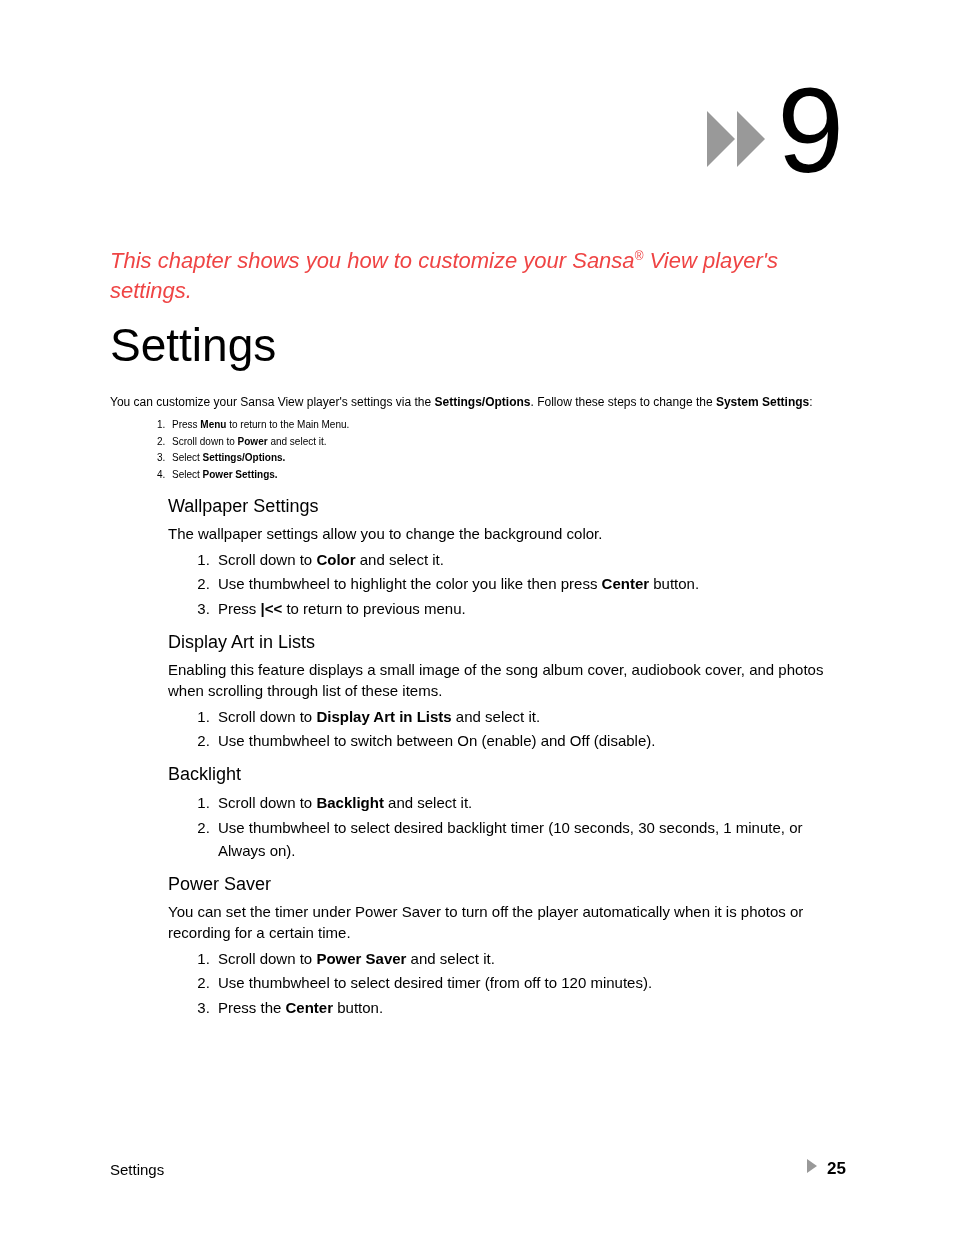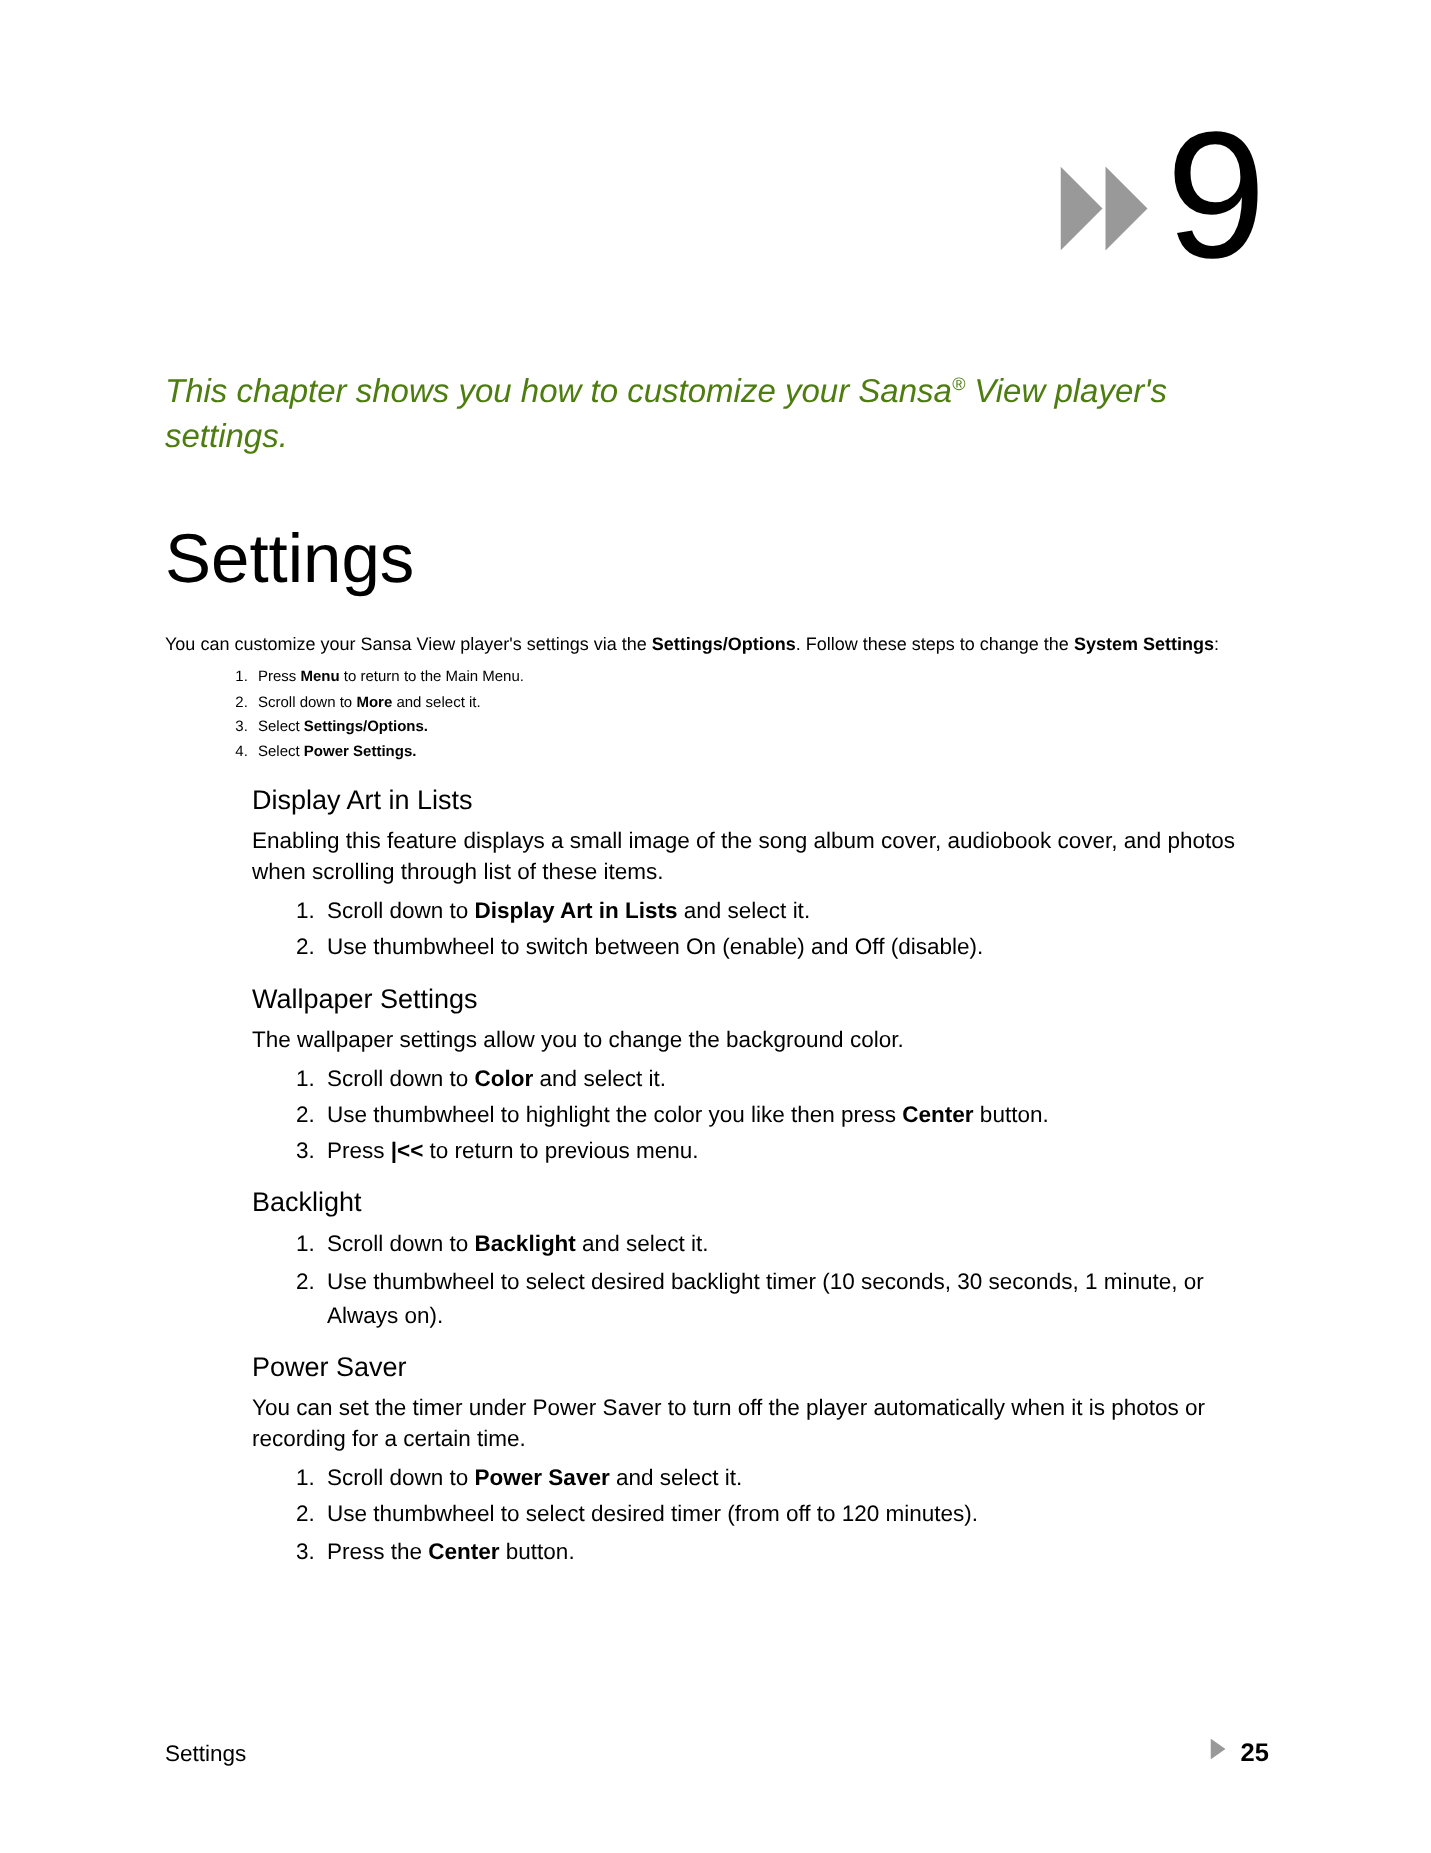--- a/index.html
+++ b/index.html
@@ -28,22 +28,22 @@
   }
   .arrows {
     display: flex;
     align-items: center;
     margin-top: 18px;
   }
   .intro {
     font-style: italic;
     font-size: 22px;
     line-height: 1.35;
-    margin-bottom: 40px;
-    color: #4d7c0f;
+    margin-bottom: 13px;
+    color: #ef4444;
   }
   .intro sup { font-size: 12px; font-style: italic; vertical-align: super; }
   h1.title {
     font-weight: 400;
     font-size: 46px;
     margin-bottom: 22px;
     font-family: "Trebuchet MS", Verdana, sans-serif;
   }
   .body-text {
     font-size: 12px;
@@ -112,41 +112,41 @@
 </div>
 
 <p class="intro">This chapter shows you how to customize your Sansa<sup>®</sup> View player's settings.</p>
 
 <h1 class="title">Settings</h1>
 
 <p class="body-text">You can customize your Sansa View player's settings via the <b>Settings/Options</b>.  Follow these steps to change the <b>System Settings</b>:</p>
 
 <ol class="main-list">
     <li>Press <b>Menu</b> to return to the Main Menu.</li>
-    <li>Scroll down to <b>More</b> and select it.</li>
+    <li>Scroll down to <b>Power</b> and select it.</li>
     <li>Select <b>Settings/Options.</b></li>
     <li>Select <b>Power Settings.</b></li>
   </ol>
 
 <div>
-    <div class="section">
-      <h2>Display Art in Lists</h2>
-      <p>Enabling this feature displays a small image of the song album cover, audiobook cover, and photos when scrolling through list of these items.</p>
-      <ol>
-        <li>Scroll down to <b>Display Art in Lists</b> and select it.</li>
-        <li>Use thumbwheel to switch between On (enable) and Off (disable).</li>
-      </ol>
-    </div>
     <div class="section">
       <h2>Wallpaper Settings</h2>
       <p>The wallpaper settings allow you to change the background color.</p>
       <ol>
         <li>Scroll down to <b>Color</b> and select it.</li>
         <li>Use thumbwheel to highlight the color you like then press <b>Center</b> button.</li>
         <li>Press <b>|&lt;&lt;</b> to return to previous menu.</li>
+      </ol>
+    </div>
+    <div class="section">
+      <h2>Display Art in Lists</h2>
+      <p>Enabling this feature displays a small image of the song album cover, audiobook cover, and photos when scrolling through list of these items.</p>
+      <ol>
+        <li>Scroll down to <b>Display Art in Lists</b> and select it.</li>
+        <li>Use thumbwheel to switch between On (enable) and Off (disable).</li>
       </ol>
     </div>
     <div class="section">
       <h2>Backlight</h2>
       <ol>
         <li>Scroll down to <b>Backlight</b> and select it.</li>
         <li>Use thumbwheel to select desired backlight timer (10 seconds, 30 seconds, 1 minute, or Always on).</li>
       </ol>
     </div>
     <div class="section">

